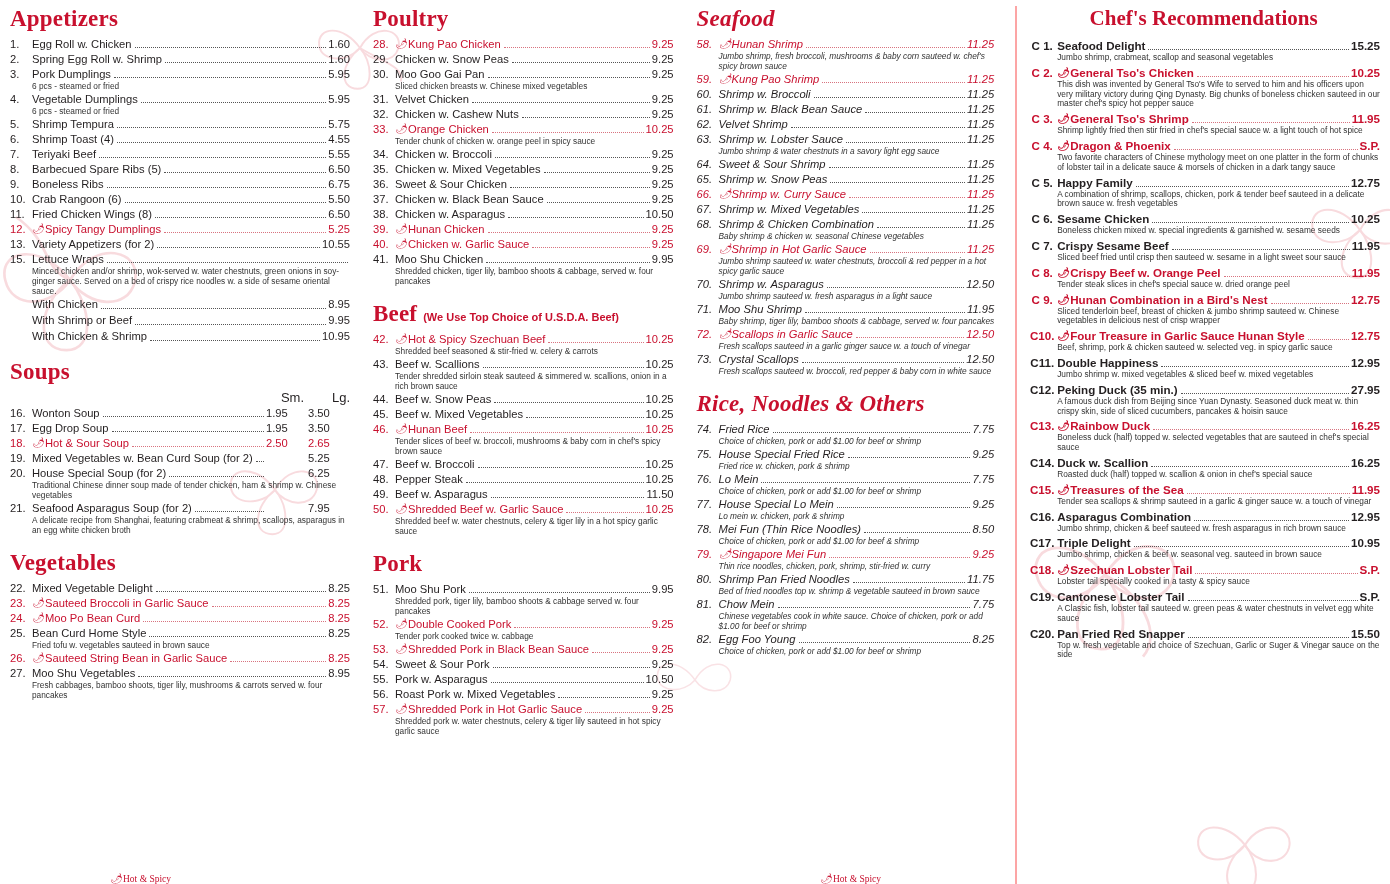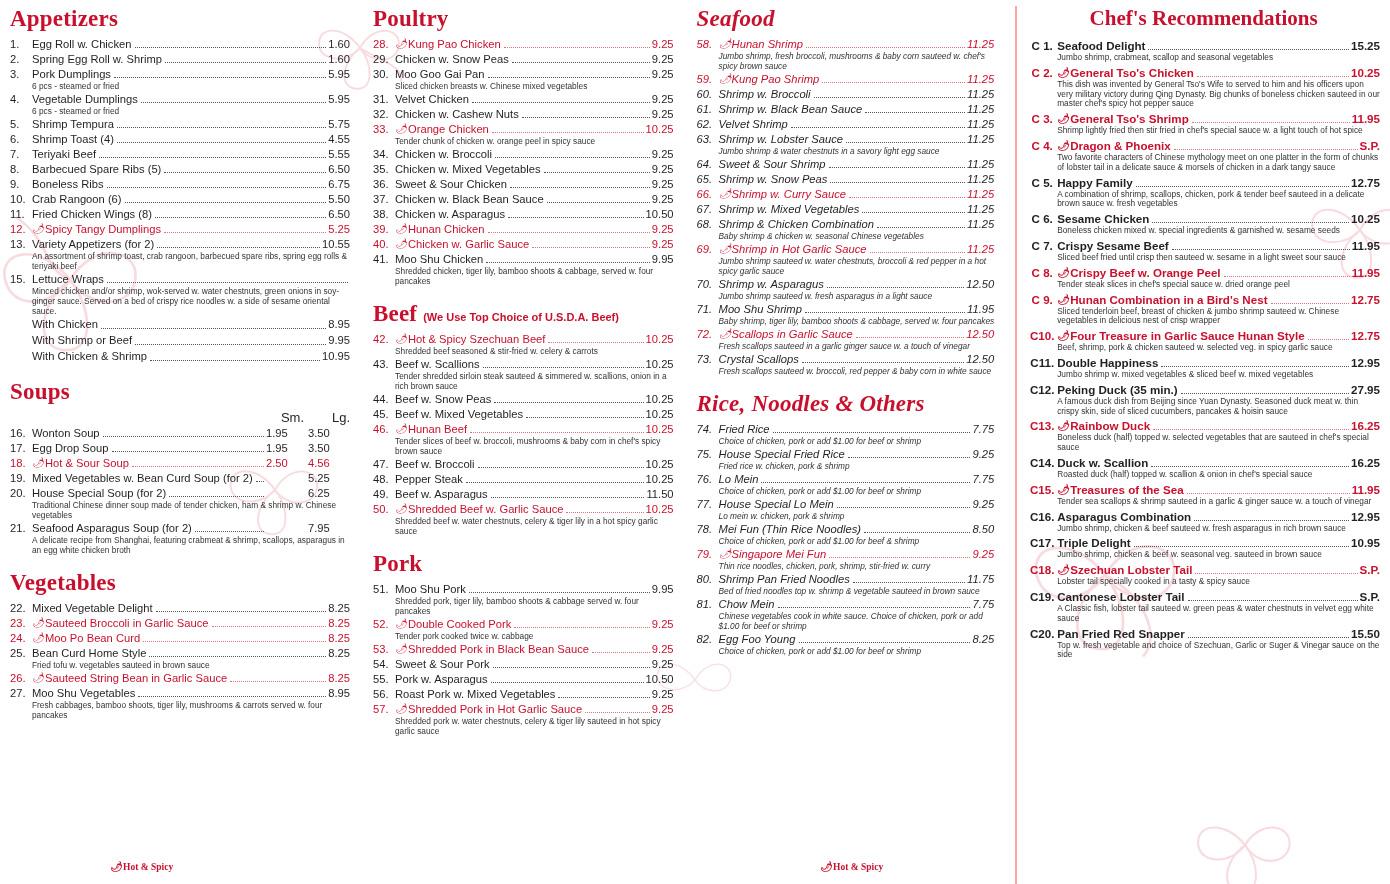--- a/index.html
+++ b/index.html
@@ -71,22 +71,22 @@
   .cnum { width:30px; flex:none;text-align:center; }
   .cname { white-space:nowrap; }
   .cdesc { font-size:8.3px; line-height:9.8px; color:#333; margin:0 0 2px 30px; max-width:330px; }
   .chefrow { display:flex; align-items:flex-end; font-size:11.6px; line-height:15px; font-weight:bold; }
   .chefrow .price { font-weight:bold; }
   .chef-item { margin-bottom:2px; }
   .chef-item.hot .chefrow, .chef-item.hot .cnum, .chef-item.hot .cname, .chef-item.hot .price { color:#c8102e; }
   .chef-item.hot .dots { border-bottom:1px dotted #d8737f; }
 
   .footnote {
-    position:absolute; bottom:12px; font-size:9.5px; color:#c8102e;
-    font-family:"Liberation Serif", serif; font-weight:bold;
+    position:absolute; bottom:0; font-size:9.5px; color:#c8102e;
+    font-family:"Liberation Serif", serif; font-weight:normal;
   }
   .fn1 { left:110px; }
   .fn2 { left:820px; }
   .spacer14 { height:14px; }
 </style>
 </head>
 <body>
 
 <div class="flower" style="left:300px;top:-12px;">
  <svg width="120" height="120" viewBox="0 0 100 100">
@@ -258,21 +258,20 @@
             <span class="price">5.25</span>
           </div>
         </li>
         <li class="item">
           <div class="row">
             <span class="num">13.</span>
             <span class="name">Variety Appetizers (for 2)</span>
             <span class="dots"></span>
             <span class="price">10.55</span>
           </div>
-          <div class="desc">An assortment of shrimp toast, crab rangoon, barbecued spare ribs, spring egg rolls &amp; teriyaki beef</div>
         </li>
         <li class="item">
           <div class="row">
             <span class="num">15.</span>
             <span class="name">Lettuce Wraps</span>
             <span class="dots"></span>
             <span class="price"></span>
           </div>
           <div class="desc">Minced chicken and/or shrimp, wok-served w. water chestnuts, green onions in soy-ginger sauce. Served on a bed of crispy rice noodles w. a side of sesame oriental sauce.</div>
         </li>
@@ -323,21 +322,21 @@
             <span class="price2">3.50</span>
           </div>
         </li>
         <li class="item hot">
           <div class="row">
             <span class="num">18.</span>
             <span class="chili">🌶</span>
             <span class="name">Hot &amp; Sour Soup</span>
             <span class="dots"></span>
             <span class="price2">2.50</span>
-            <span class="price2">4.56</span>
+            <span class="price2">2.65</span>
           </div>
         </li>
         <li class="item">
           <div class="row">
             <span class="num">19.</span>
             <span class="name">Mixed Vegetables w. Bean Curd Soup (for 2)</span>
             <span class="dots"></span>
             <span class="price2"></span>
             <span class="price2">5.25</span>
           </div>

